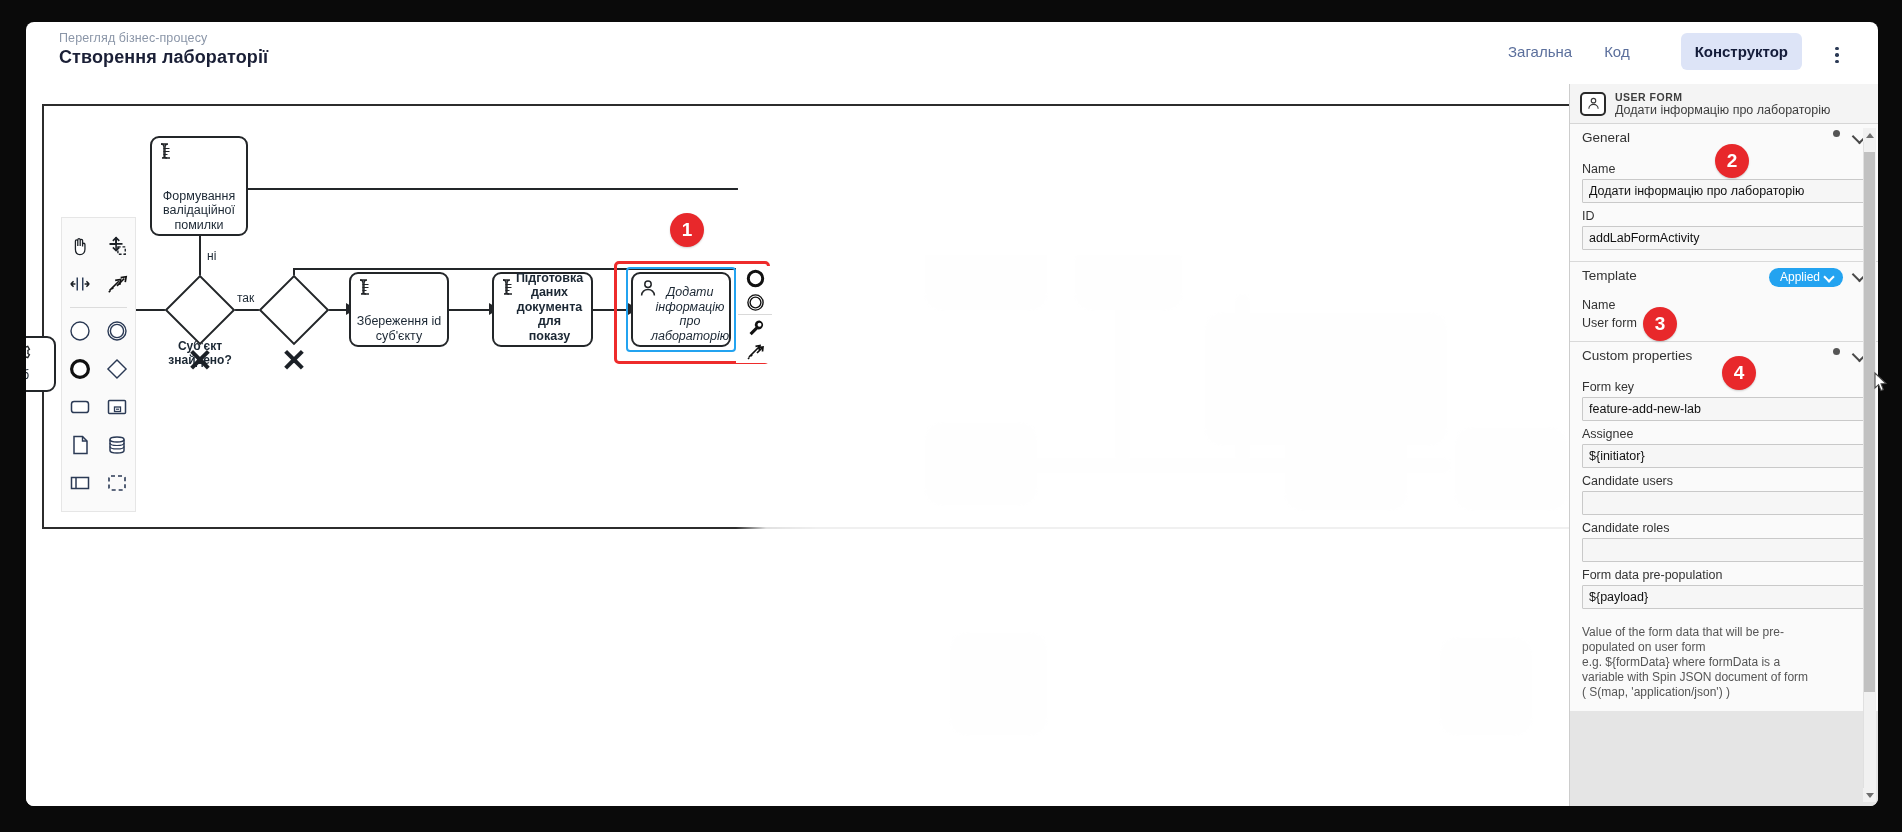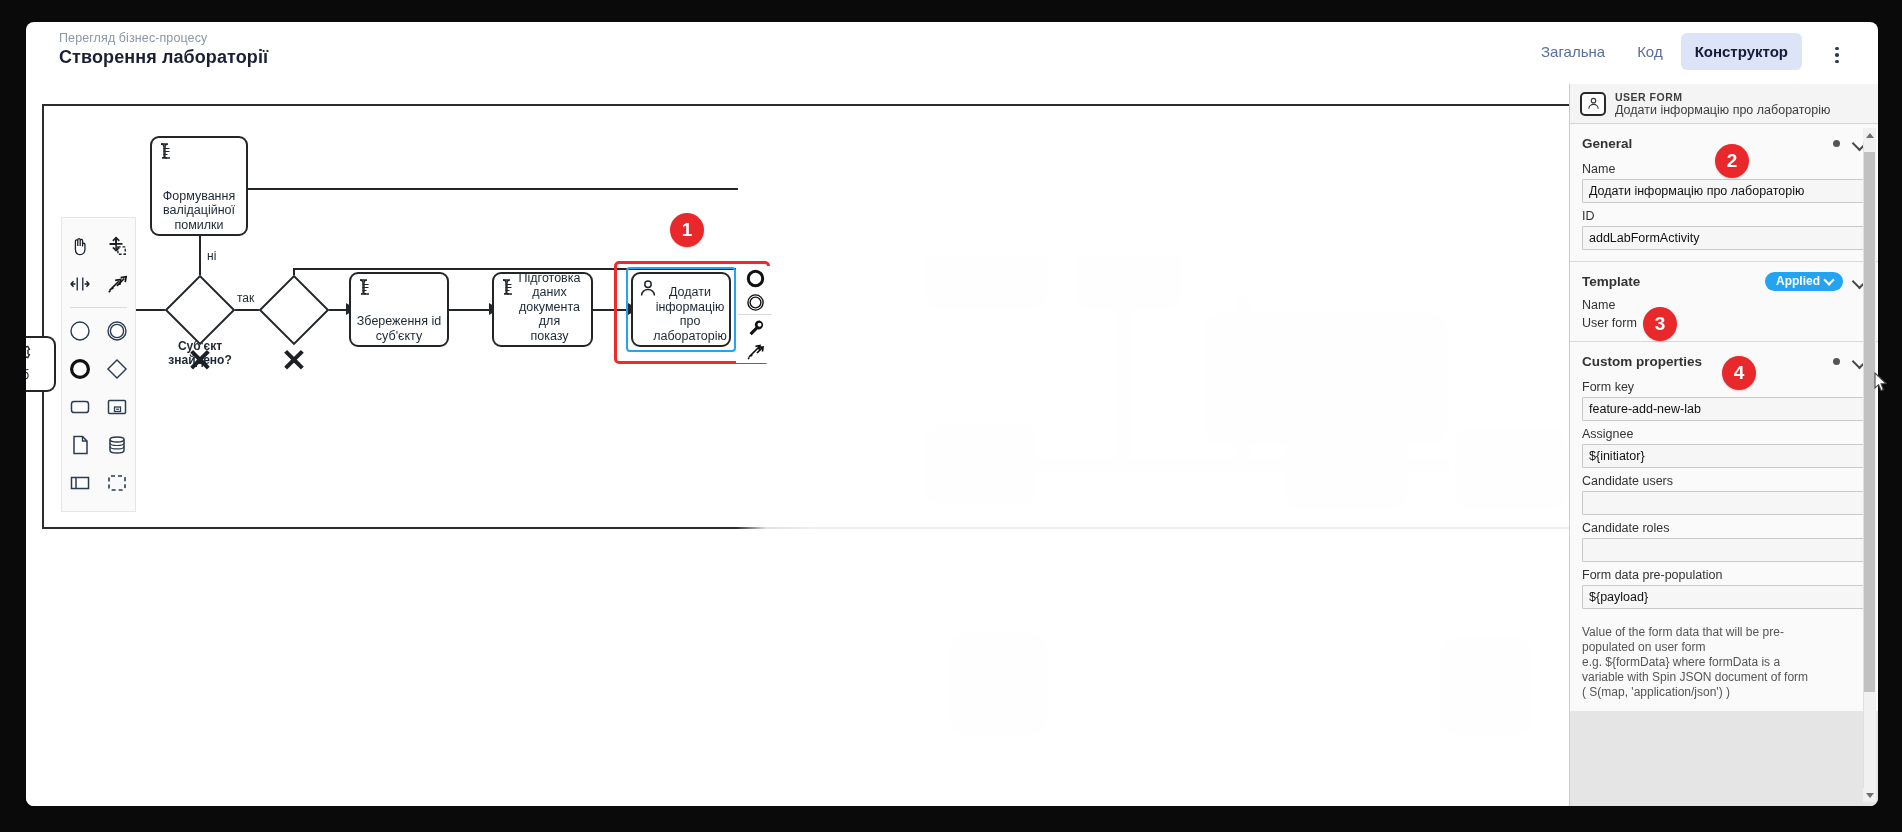--- a/index.html
+++ b/index.html
@@ -20,21 +20,21 @@
   }
   .hdr-title{
     position:absolute; left:33px; top:25px;
     font-size:18px; font-weight:bold; color:#1a1f36; letter-spacing:.1px;
   }
   .hdr-tabs{ position:absolute; right:76px; top:11px; display:flex; align-items:center; gap:4px;}
   .tab{
     font-size:15px; color:#5b6f9c; padding:10px 14px; border-radius:6px;
     white-space:nowrap; cursor:pointer;
   }
-  .tab.active{ background:#dde4f7; color:#141c3a; font-weight:bold; }
+  .tab.active{ background:#dde4f7; color:#141c3a; font-weight:bold;margin-left:33px; }
   .hdr-kebab{
     position:absolute; right:30px; top:22px; width:22px; height:22px;
     cursor:pointer; display:flex; flex-direction:column; align-items:center; justify-content:center; gap:3px;
   }
   .hdr-kebab i{ width:3.5px; height:3.5px; background:#2b3a55; border-radius:50%; display:block;}
 
   
   .body-card{
     position:absolute; left:26px; top:84px; width:1852px; height:722px;
     background:#ffffff; border-radius:0 0 8px 8px; overflow:hidden;
@@ -134,21 +134,21 @@
     width:26px; height:24px; border:2px solid #2a2a2a; border-radius:5px;
     display:flex; align-items:center; justify-content:center; background:#fff; flex:0 0 auto;
   }
   .ph-txt{ display:flex; flex-direction:column; line-height:13px; }
   .ph-kind{ font-size:10.5px; font-weight:bold; color:#3d3d3d; letter-spacing:.5px;}
   .ph-name{ font-size:12.5px; color:#3d3d3d; }
 
   .pscroll{ position:absolute; left:0; top:40px; right:0; bottom:0; overflow:hidden;}
   .pgroup{ border-bottom:1px solid #d9d9d9; padding:6px 12px 11px 12px; background:#fafafa;}
   .pgrp-head{
-    display:flex; align-items:center; height:26px; cursor:pointer; position:relative;font-weight:bold;
+    display:flex; align-items:flex-start; height:26px; cursor:pointer; position:relative;
   }
   .pgrp-title{ font-size:13.5px; color:#333; flex:1;}
   .pgrp-dot{ width:7px;height:7px;border-radius:50%;background:#555; margin-right:13px;}
   .chev{ width:13px;height:13px; position:relative;}
   .chev:before{
     content:""; position:absolute; left:1px; top:1px; width:9px;height:9px;
     border-right:2px solid #4a4a4a; border-bottom:2px solid #4a4a4a; transform:rotate(45deg);
   }
   .plabel{ font-size:12.5px; color:#333; margin:6px 0 3px 0;}
   .pinput{
@@ -291,29 +291,29 @@
         </svg>
         <span style="padding-top:12px;">Збереження id<br>суб'єкту</span>
       </div>
 
       <div class="node task" style="left:466px; top:188px; width:101px; height:75px;">
         <svg width="18" height="18" viewBox="0 0 18 18" class="tico">
           <path d="M4 2c2 0 3 1.2 3 3v8c0 1.8 1 3 3 3" fill="none" stroke="#232629" stroke-width="1.4"></path>
           <path d="M4 2h7c-2 0-3 1.2-3 3v8c0 1.8-1 3-3 3h8" fill="none" stroke="#232629" stroke-width="1.4"></path>
           <path d="M6.5 6.5h6M6.5 9.5h6M6.5 12.5h4" stroke="#232629" stroke-width="1.2"></path>
         </svg>
-        <span style="padding-left:14px; padding-top:6px;">Підготовка<br>даних<br>документа для<br>показу</span>
+        <span style="padding-left:14px; padding-top:6px;font-weight:bold;">Підготовка<br>даних<br>документа для<br>показу</span>
       </div>
 
       <div class="node task" style="left:605px; top:188px; width:100px; height:75px; z-index:11;">
         <svg width="20" height="20" viewBox="0 0 20 20" class="tico">
           <circle cx="10" cy="6.2" r="3.2" fill="none" stroke="#232629" stroke-width="1.5"></circle>
           <path d="M3.6 17.5c0-3.6 2.9-6 6.4-6s6.4 2.4 6.4 6" fill="none" stroke="#232629" stroke-width="1.5"></path>
         </svg>
-        <span style="padding-left:18px;">Додати<br>інформацію<br>про<br>лабораторію</span>
+        <span style="padding-left:18px;font-style:italic;">Додати<br>інформацію<br>про<br>лабораторію</span>
       </div>
       <div class="sel-blue" style="left:600px; top:183px; width:110px; height:85px;"></div>
       <div class="sel-red" style="left:588px; top:177px; width:156px; height:103px;"></div>
 
       <div class="ctxpad" style="left:710px; top:182px;">
         <div class="ci">
           <svg width="19" height="19" viewBox="0 0 19 19">
               <circle cx="9.5" cy="9.5" r="7.2" fill="none" stroke="#111" stroke-width="3"></circle>
             </svg>
         </div>

